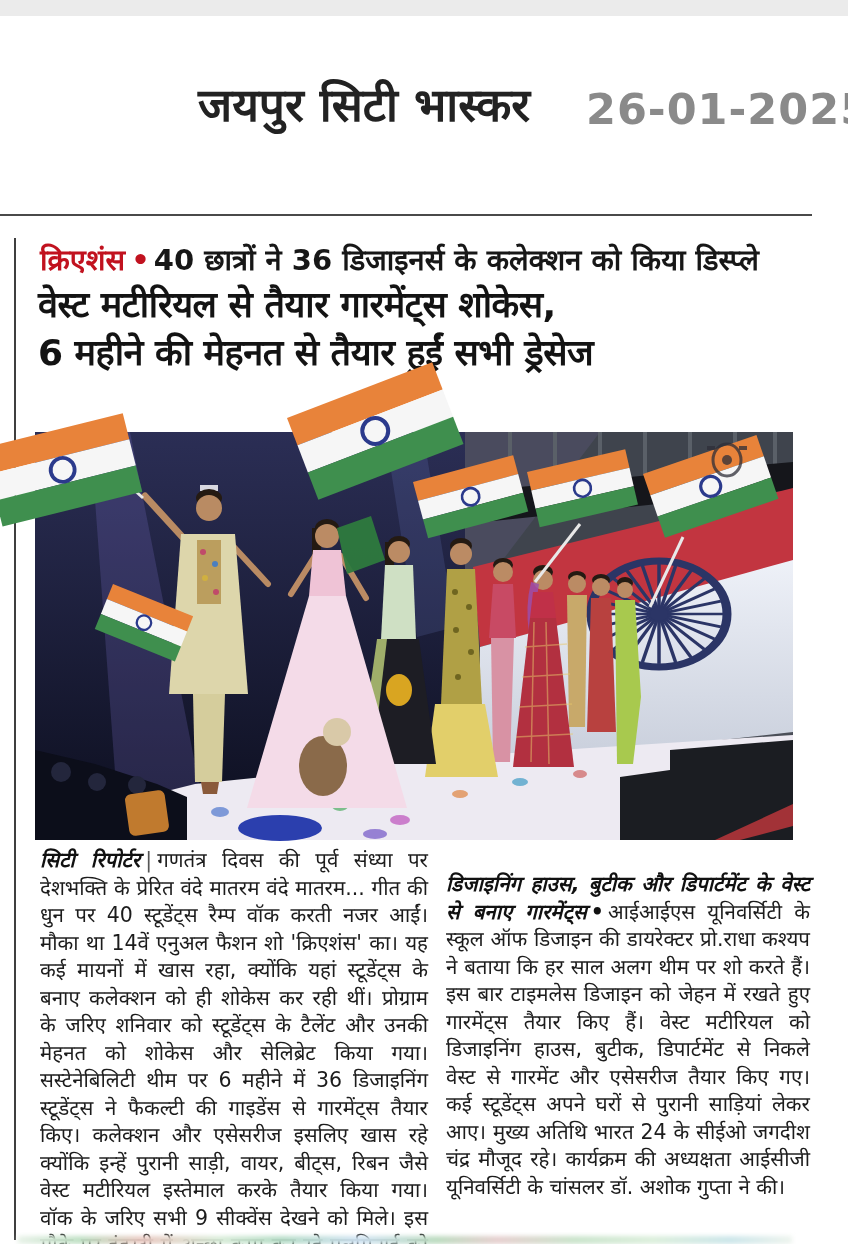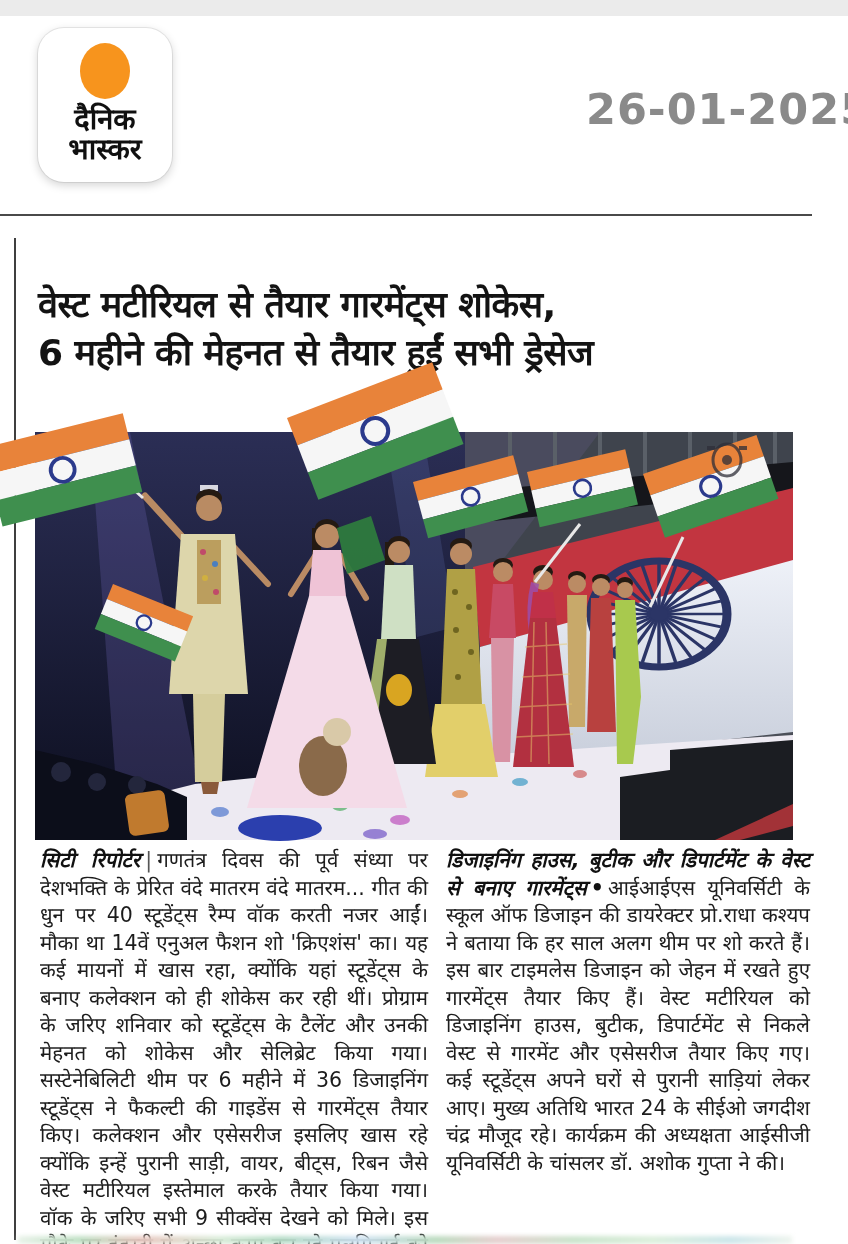--- a/index.html
+++ b/index.html
@@ -21,47 +21,44 @@
   .kicker .hl{color:#C1121F;}
   .kicker .bullet{color:#C1121F;padding:0 4px 0 6px;}
   .headline{position:absolute;left:38px;top:281px;width:778px;font-size:36px;font-weight:800;
             color:#131313;line-height:1.34;letter-spacing:-0.5px;}
   
   .photo-wrap{position:absolute;left:35px;top:432px;width:758px;height:408px;}
   .photo-wrap svg{display:block;overflow:visible;}
   
   .col{position:absolute;top:847px;font-size:20.5px;line-height:27.5px;text-align:justify;color:#1c1c1c;}
   .col-left{left:40px;width:388px;}
-  .col-right{left:446px;width:364px;}
+  .col-right{left:446px;width:364px;margin-top:24px;}
   .lead{font-weight:bold;color:#111;font-style:italic;}
   .sep{padding:0 5px;color:#555;}
   .col-right .bullet{font-weight:bold;color:#111;padding:0 4px;}
   .bottom-strip{position:absolute;left:18px;top:1236px;width:774px;height:8px;filter:blur(2px);
       background:linear-gradient(90deg,#e8f2e8 0%,#bfe0c4 8%,#eac9c2 16%,#d8ecd8 26%,#b5dcc6 34%,
       #cfe2f2 44%,#bcdcc0 54%,#e6cfcf 62%,#cae4cc 72%,#dcefdc 82%,#cce6ea 92%,#eef4ee 100%);}
 </style>
 </head>
 <body>
 
 <div class="page">
 
   <div class="top-strip"></div>
 
-  <div class="logo">
-    <div class="logo-dot"></div>
-    <div class="logo-text">
-      <div>दैनिक</div>
-      <div>भास्कर</div>
-    </div>
-  </div>
+  <div class="masthead-title">जयपुर सिटी भास्कर</div>
   <div class="masthead-date">26-01-2025</div>
 
   <div class="divider"></div>
   <div class="article-rule"></div>
 
+  <div class="kicker">
+    <span class="hl">क्रिएशंस</span><span class="bullet">•</span><span>40 छात्रों ने 36 डिजाइनर्स के कलेक्शन को किया डिस्प्ले</span>
+  </div>
 
   <div class="headline">
     <div>वेस्ट मटीरियल से तैयार गारमेंट्स शोकेस,</div>
     <div>6 महीने की मेहनत से तैयार हुईं सभी ड्रेसेज</div>
   </div>
 
   <div class="photo-wrap">
     <svg width="758" height="408" viewBox="0 0 758 408" xmlns="http://www.w3.org/2000/svg">
       <defs>
         <linearGradient id="gradNavy" x1="0" y1="0" x2="0" y2="1">

